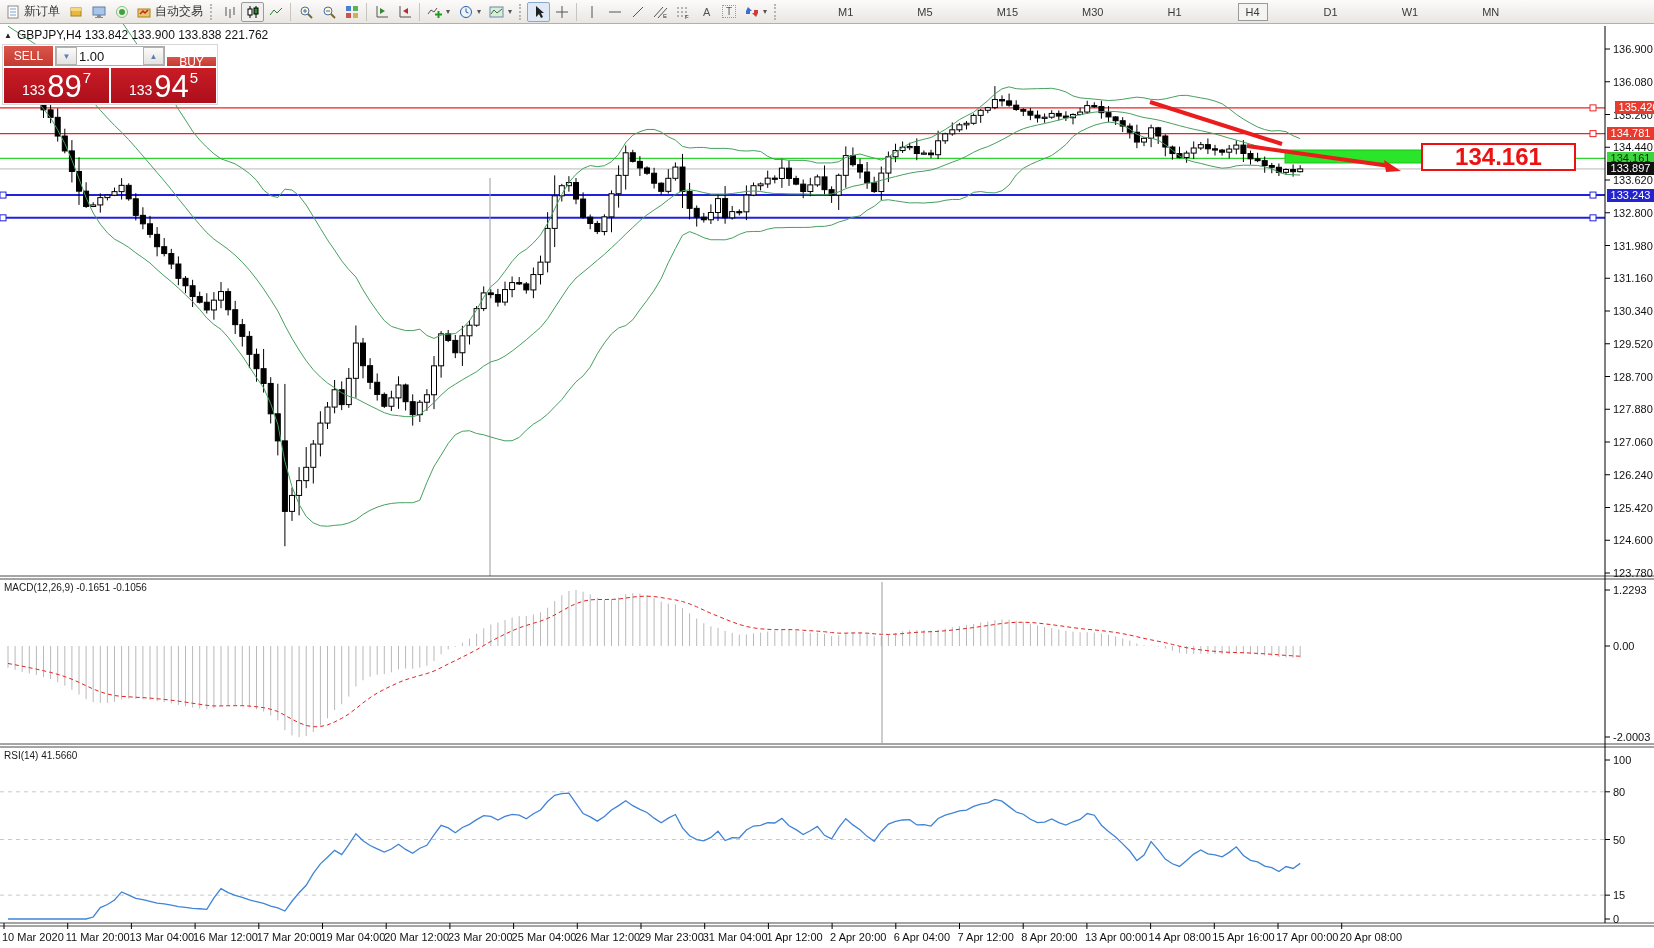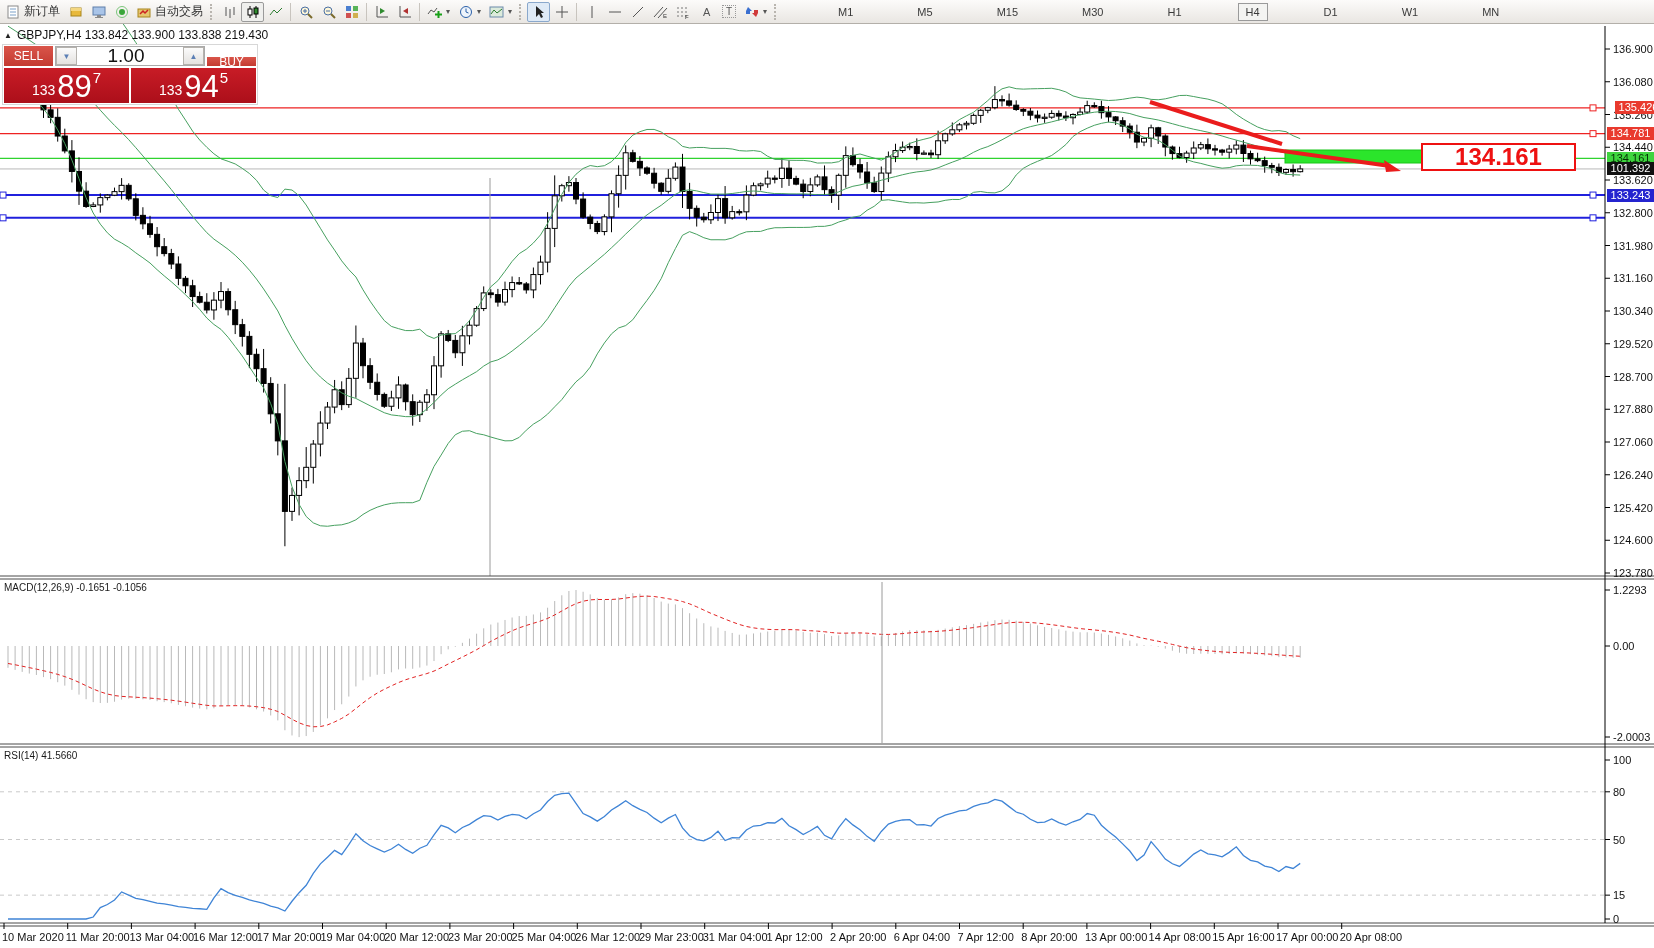--- a/index.html
+++ b/index.html
@@ -20,31 +20,31 @@
   .caret{font-size:8px;color:#555;margin-left:1px;}
   .tf{height:18px;padding:0 7px;display:flex;align-items:center;font-size:11px;color:#3a3a3a;
     border:1px solid transparent;margin-left:48px;}
   .tf.active{border-color:#9a9a9a;background:#f4f4f2;}
   
   #chart-svg{position:absolute;left:0;top:0;z-index:1;}
   #quote-header{position:absolute;left:4px;top:28px;z-index:6;font-size:12px;color:#111;
     display:flex;align-items:center;gap:5px;}
   #quote-header .arr{font-size:8px;color:#222;}
   
-  #trade-panel{position:absolute;left:2px;top:44px;width:256px;z-index:7;background:#fff;
+  #trade-panel{position:absolute;left:2px;top:44px;width:216px;z-index:7;background:#fff;
     border:1px solid #d7d7d7;padding:1px;}
   .qp-row1{display:flex;height:20px;gap:2px;}
   .qp-btn{color:#fff;font-size:12px;display:flex;align-items:center;justify-content:center;
     background:linear-gradient(#d9554a,#c43a31);}
   .qp-sell{width:49px;}
   .qp-buy{width:49px;margin-top:11px;}
   .qp-spin{flex:1;display:flex;border:1px solid #aaa;background:#f2f1ef;}
   .spin-btn{width:21px;display:flex;align-items:center;justify-content:center;
     background:linear-gradient(#fbfbfb,#e4e2df);border:1px solid #b5b2ad;font-size:8px;color:#5b7fb5;}
-  .qp-vol{flex:1;border:none;background:#fff;font-size:19px;text-align:center;padding-right:10px;
+  .qp-vol{flex:1;border:none;background:#fff;font-size:13px;text-align:left;padding-right:10px;
     font-family:"Liberation Sans",sans-serif;color:#111;width:60px;}
   .qp-row2{display:flex;height:35px;gap:2px;margin-top:2px;justify-content:center;}
   .qp-price{flex:1;background:linear-gradient(#c81c26,#ac0f1a);color:#fff;display:flex;
     align-items:flex-end;justify-content:center;padding-bottom:1px;}
   .qp-price .pre{font-size:14px;margin:0 2px 4px 0;}
   .qp-price .big{font-size:31px;line-height:30px;}
   .qp-price .sup{font-size:15px;margin:1px 0 0 1px;align-self:flex-start;}
   
   .tag{position:absolute;left:1607px;width:47px;height:13px;z-index:5;font-size:11px;
     line-height:13px;text-align:center;color:#fff;}
@@ -996,21 +996,21 @@
         <text x="1212.3" y="941" font-size="11" fill="#111">15 Apr 16:00</text>
         <line x1="1278" y1="923" x2="1278" y2="929" stroke="#000"></line>
         <text x="1276" y="941" font-size="11" fill="#111">17 Apr 00:00</text>
         <line x1="1341.7" y1="923" x2="1341.7" y2="929" stroke="#000"></line>
         <text x="1339.7" y="941" font-size="11" fill="#111">20 Apr 08:00</text>
       </g>
     </svg>
 
   <div id="quote-header">
     <span class="arr">▲</span>
-    <span>GBPJPY,H4  133.842 133.900 133.838 219.430</span>
+    <span>GBPJPY,H4  133.842 133.900 133.838 221.762</span>
   </div>
 
   <div id="trade-panel">
     <div class="qp-row1">
       <div class="qp-btn qp-sell">SELL</div>
       <div class="qp-spin">
         <div class="spin-btn">▼</div>
         <input class="qp-vol" value="1.00" style="">
         <div class="spin-btn">▲</div>
       </div>
@@ -1032,17 +1032,17 @@
 
   <div class="pane-label" style="left:4px;top:582px;">MACD(12,26,9) -0.1651 -0.1056</div>
   <div class="pane-label" style="left:4px;top:750px;">RSI(14) 41.5660</div>
 
   <div id="price-callout">134.161</div>
 
   <div id="tags">
       <div class="tag" style="top: 101.372px; background: rgb(233, 58, 46); color: rgb(255, 255, 255); margin-left: 8px;">135.426</div>
       <div class="tag" style="top: 127.133px; background: rgb(233, 58, 46); color: rgb(255, 255, 255);">134.781</div>
       <div class="tag" style="top: 151.896px; background: rgb(62, 212, 62); color: rgb(6, 48, 6);">134.161</div>
-      <div class="tag" style="top: 162.44px; background: rgb(17, 17, 17); color: rgb(255, 255, 255);">101.392</div>
+      <div class="tag" style="top: 162.44px; background: rgb(17, 17, 17); color: rgb(255, 255, 255);">133.897</div>
       <div class="tag" style="top: 188.561px; background: rgb(36, 36, 207); color: rgb(255, 255, 255);">133.243</div>
       <div class="tag" style="top: 209px; background: rgb(36, 36, 207); color: rgb(255, 255, 255); margin-left: 48px;">132.673</div>
     </div>
 </div>
 
 </body></html>

